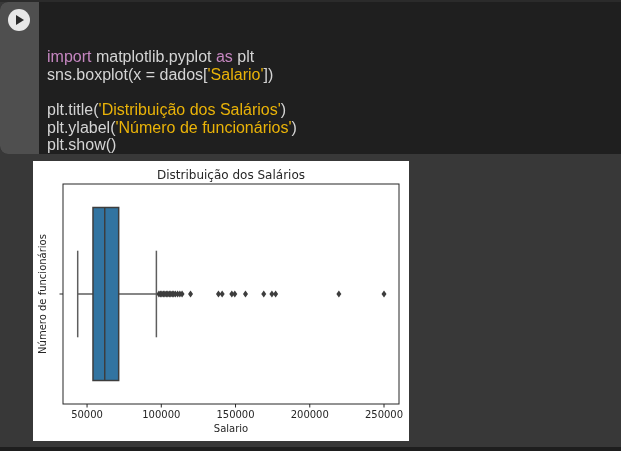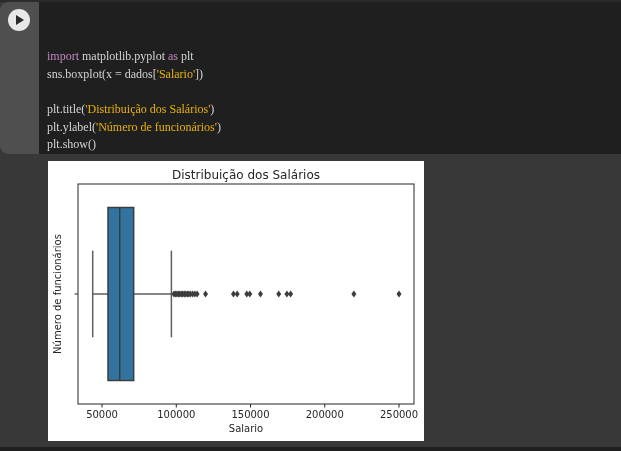--- a/index.html
+++ b/index.html
@@ -18,28 +18,28 @@
     margin:7px 0 0 8px;display:flex;align-items:center;justify-content:center;
     cursor:pointer;
   }
   .play-icon{
     width:0;height:0;margin-left:2px;
     border-top:5px solid transparent;border-bottom:5px solid transparent;
     border-left:8px solid #2a2a2a;
   }
   .code-area{
     flex:1;padding:11px 0 0 8px;
-    font-family:Liberation Serif, serif;
-    font-size:12px;line-height:17.6px;color:#d4d4d4;white-space:pre;
+    font-family:Liberation Sans, sans-serif;
+    font-size:16px;line-height:17.6px;color:#d4d4d4;white-space:pre;
   }
   .tok-keyword{color:#c586c0;}
   .tok-string{color:#eab308;}
   .tok-plain{color:#d4d4d4;}
   .figure{
-    position:absolute;left:48px;top:161px;width:376px;height:280px;background:#fde047;
+    position:absolute;left:33px;top:161px;width:376px;height:280px;background:#fde047;
   }
   .figure svg{display:block;}
   .chart-text{font-family:"DejaVu Sans","Liberation Sans",sans-serif;fill:#262626;}
   .bottom-bar{position:absolute;left:0;bottom:0;width:621px;height:4px;background:#1e1e1e;}
 </style>
 </head>
 <body>
 
 <div class="screen">
   <div class="top-edge"></div>

